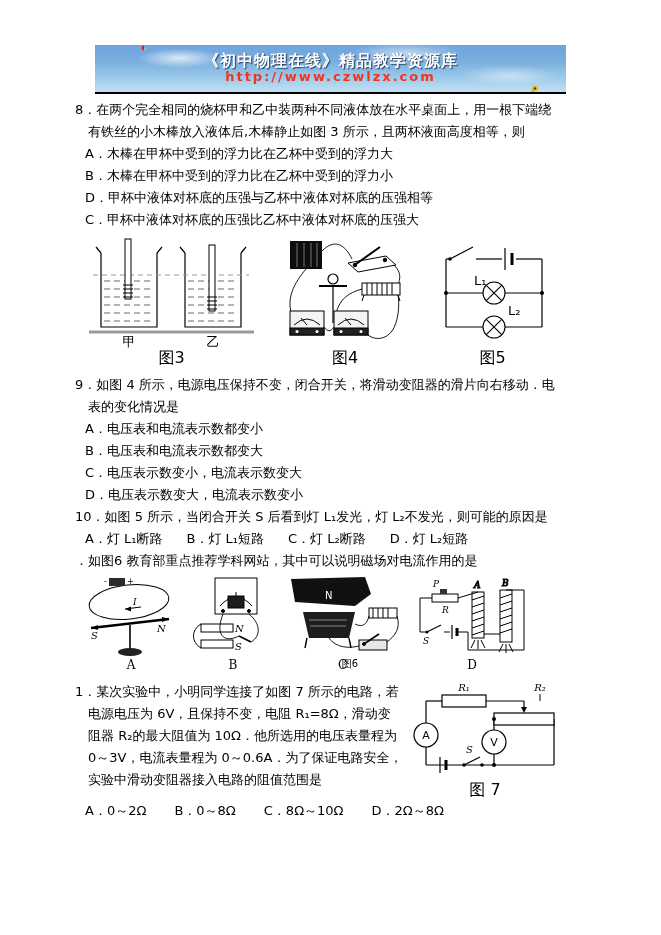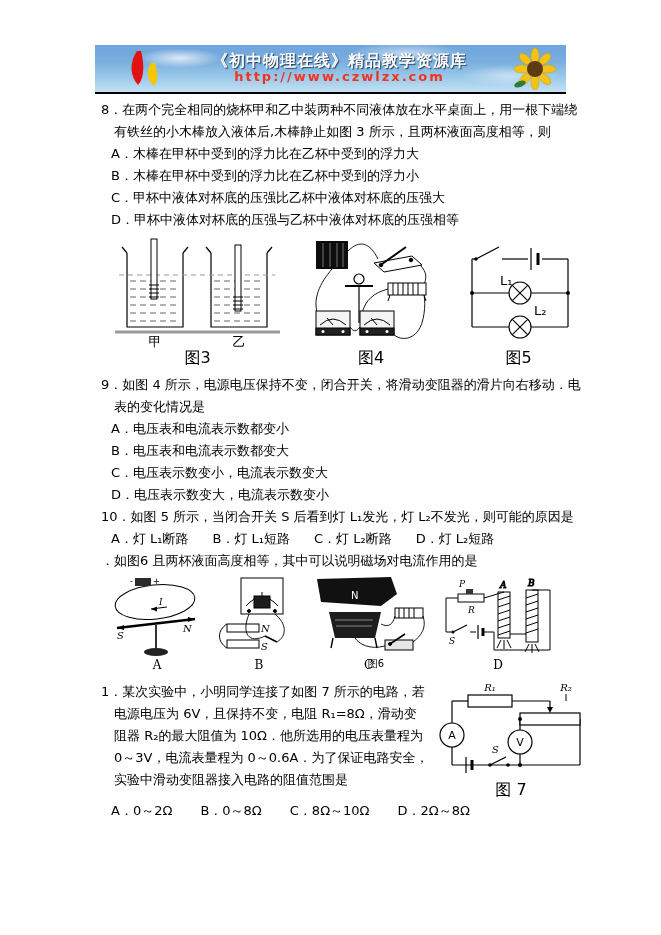--- a/index.html
+++ b/index.html
@@ -5,29 +5,29 @@
   html,body{margin:0;padding:0;background:#fff;}
   .page{position:relative;width:661px;height:935px;background:#fff;overflow:hidden;
         font-family:"DejaVu Sans",sans-serif;color:#000;}
   
   .banner{position:absolute;left:95px;top:45px;width:471px;height:49px;box-sizing:border-box;
           display:flex;align-items:center;border-bottom:2px solid #000;
           background:
             radial-gradient(60px 14px at 18% 28%, rgba(255,255,255,.75), transparent 70%),
             radial-gradient(80px 16px at 66% 18%, rgba(255,255,255,.55), transparent 70%),
             radial-gradient(70px 15px at 88% 65%, rgba(255,255,255,.45), transparent 70%),
-            linear-gradient(180deg,#6fa4de 0%,#79aede 35%,#9ccaea 70%,#c4e0f4 100%);}
+            linear-gradient(180deg,#6fa4de 0%,#79aede 35%,#9ccaea 70%,#c4e0f4 100%); flex-direction: column;}
   .banner-text{flex:1;text-align:center;line-height:1.15;}
   .banner-title{font-family:"DejaVu Serif",serif;font-weight:bold;font-size:16px;color:#fff;
                 letter-spacing:1px;text-shadow:1px 1px 1px rgba(20,40,70,.85);}
   .banner-url{font-size:13px;font-weight:bold;color:#f5321e;letter-spacing:2px;}
   .logo-svg{margin-left:26px;}
   .sunflower-svg{margin-right:8px;}
   
-  .content{position:absolute;left:101px;top:99px;width:486px;font-size:13px;line-height:22px;}
+  .content{position:absolute;left:75px;top:99px;width:486px;font-size:13px;line-height:22px;}
   .stem{margin:0;padding-left:13px;text-indent:-13px;}
   .opts{padding-left:10px;}
   .opt{line-height:22px;}
   .opts-inline{display:flex;padding-left:10px;text-align:center;}
   .opts-inline .opt{margin-right:24px;white-space:nowrap;}
   .q11-opts .opt{margin-right:28px;}
   
   .figrow1{display:flex;padding-left:14px;margin-top:4px;margin-bottom:8px;align-items:flex-end;}
   .figbox{text-align:center;}
   .figcap{font-size:16px;line-height:16px;margin-top:1px;}
@@ -80,22 +80,22 @@
     </svg>
   </div>
 
   <div class="content">
 
     <div>
       <p class="stem"><span>8．</span><span>在两个完全相同的烧杯甲和乙中装两种不同液体放在水平桌面上，用一根下端绕有铁丝的小木棒放入液体后,木棒静止如图 3 所示，且两杯液面高度相等，则</span></p>
       <div class="opts">
         <div class="opt">A．木棒在甲杯中受到的浮力比在乙杯中受到的浮力大</div>
         <div class="opt">B．木棒在甲杯中受到的浮力比在乙杯中受到的浮力小</div>
+        <div class="opt">D．甲杯中液体对杯底的压强与乙杯中液体对杯底的压强相等</div>
         <div class="opt">C．甲杯中液体对杯底的压强比乙杯中液体对杯底的压强大</div>
-        <div class="opt">D．甲杯中液体对杯底的压强与乙杯中液体对杯底的压强相等</div>
       </div>
     </div>
 
     <div class="figrow1">
 
       <div class="figbox">
         <svg width="165" height="114" viewBox="0 0 165 114">
           <g stroke="#000" stroke-width="1.2" fill="none">
             <path d="M12,18 L12,92 L68,92 L68,18"></path>
             <path d="M12,18 L7,12 M68,18 L73,12"></path>
@@ -250,21 +250,21 @@
     </div>
 
     <div>
       <p class="stem"><span>10．</span><span>如图 5 所示，当闭合开关 S 后看到灯 L₁发光，灯 L₂不发光，则可能的原因是</span></p>
       <div class="opts-inline">
         <div class="opt">A．灯 L₁断路</div>
         <div class="opt">B．灯 L₁短路</div>
         <div class="opt">C．灯 L₂断路</div>
         <div class="opt">D．灯 L₂短路</div>
       </div>
-      <p class="stem"><span>．如图6 且两杯液面高度相等，其中可以说明磁场对电流作用的是</span></p>
+      <p class="stem"><span>．如图6 教育部重点推荐学科网站，其中可以说明磁场对电流作用的是</span></p>
     </div>
 
     <div class="figrow6">
 
       <div class="figbox">
         <svg width="100" height="82" viewBox="0 0 100 82">
           <ellipse cx="48" cy="26" rx="40" ry="17" fill="none" stroke="#000" stroke-width="1" transform="rotate(-6 48 26)"></ellipse>
           <rect x="28" y="2" width="16" height="8" fill="#2b2b2b"></rect>
           <text class="svgtxt" x="23" y="8" font-size="8">-</text>
           <text class="svgtxt" x="46" y="8" font-size="8">+</text>

